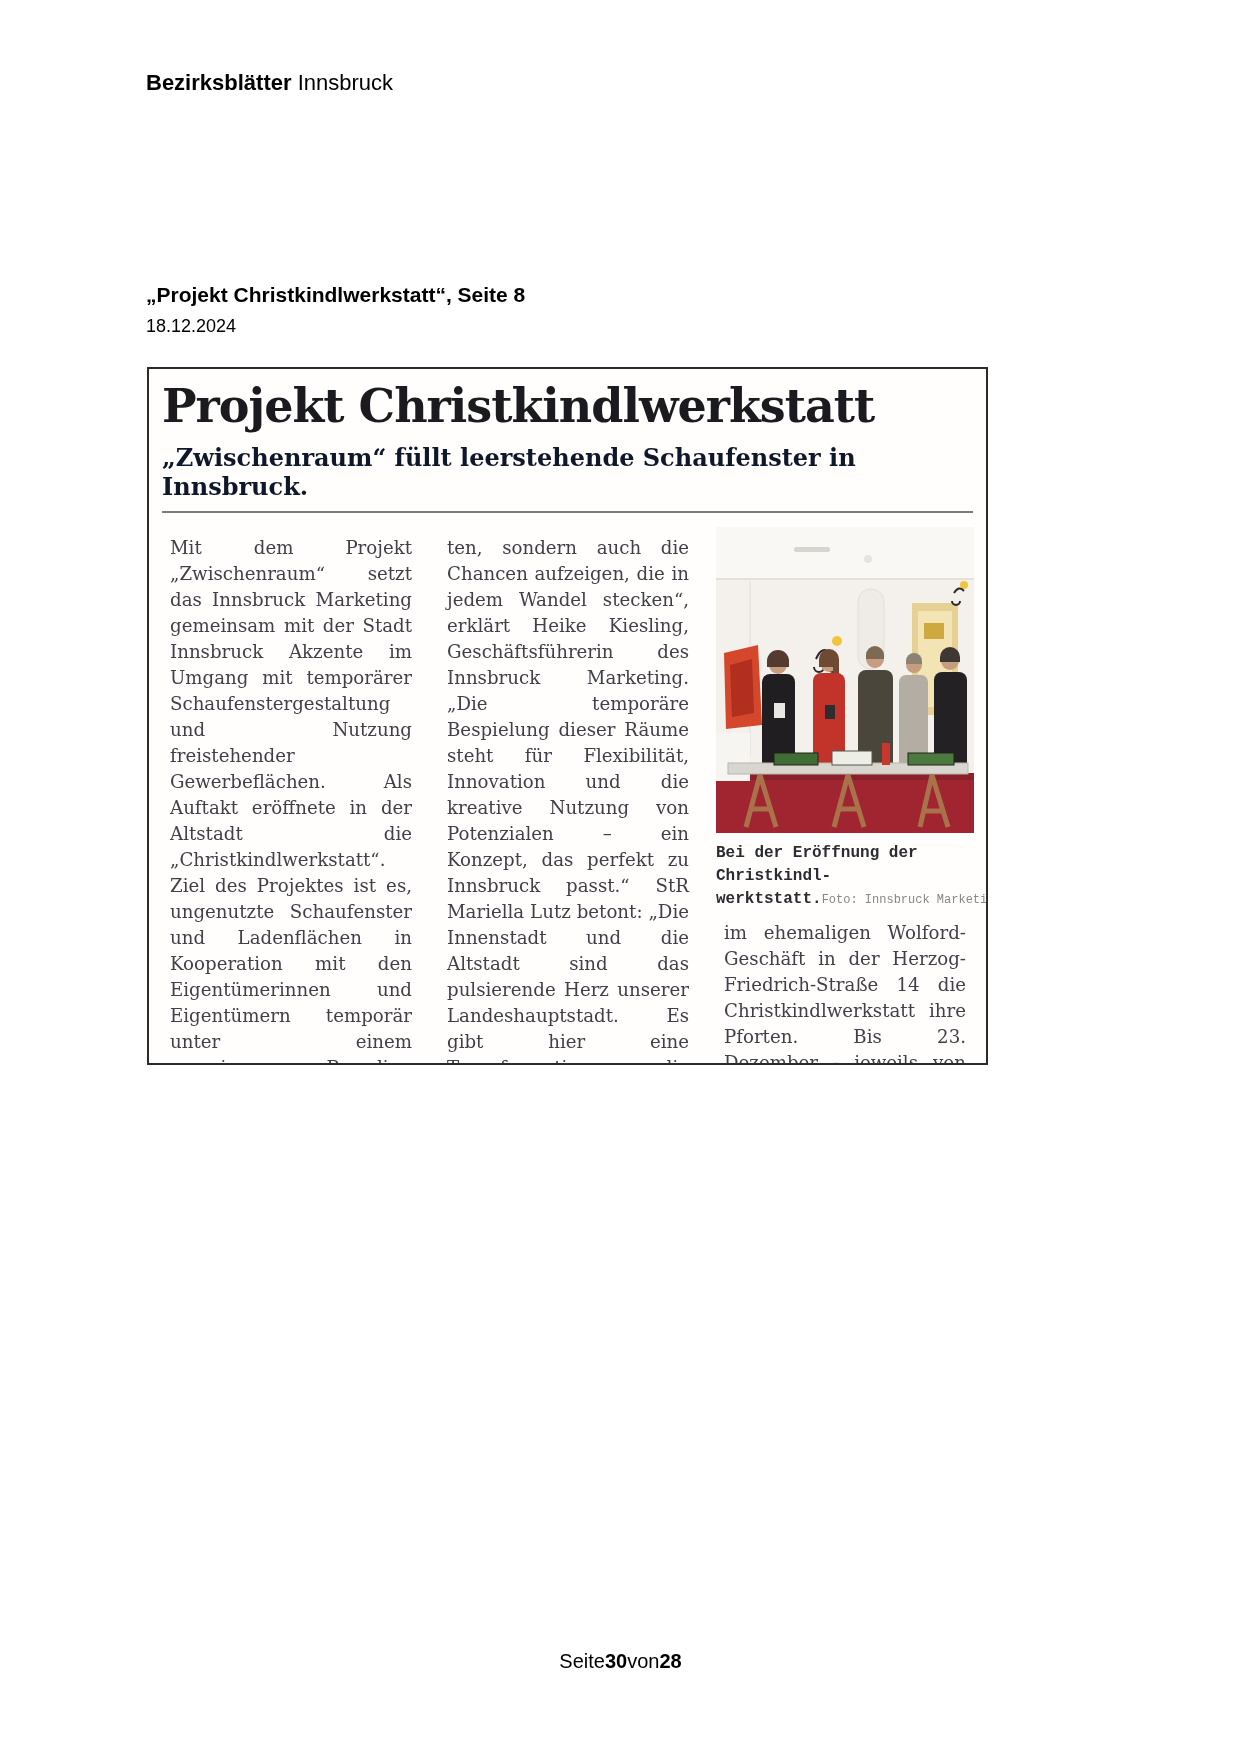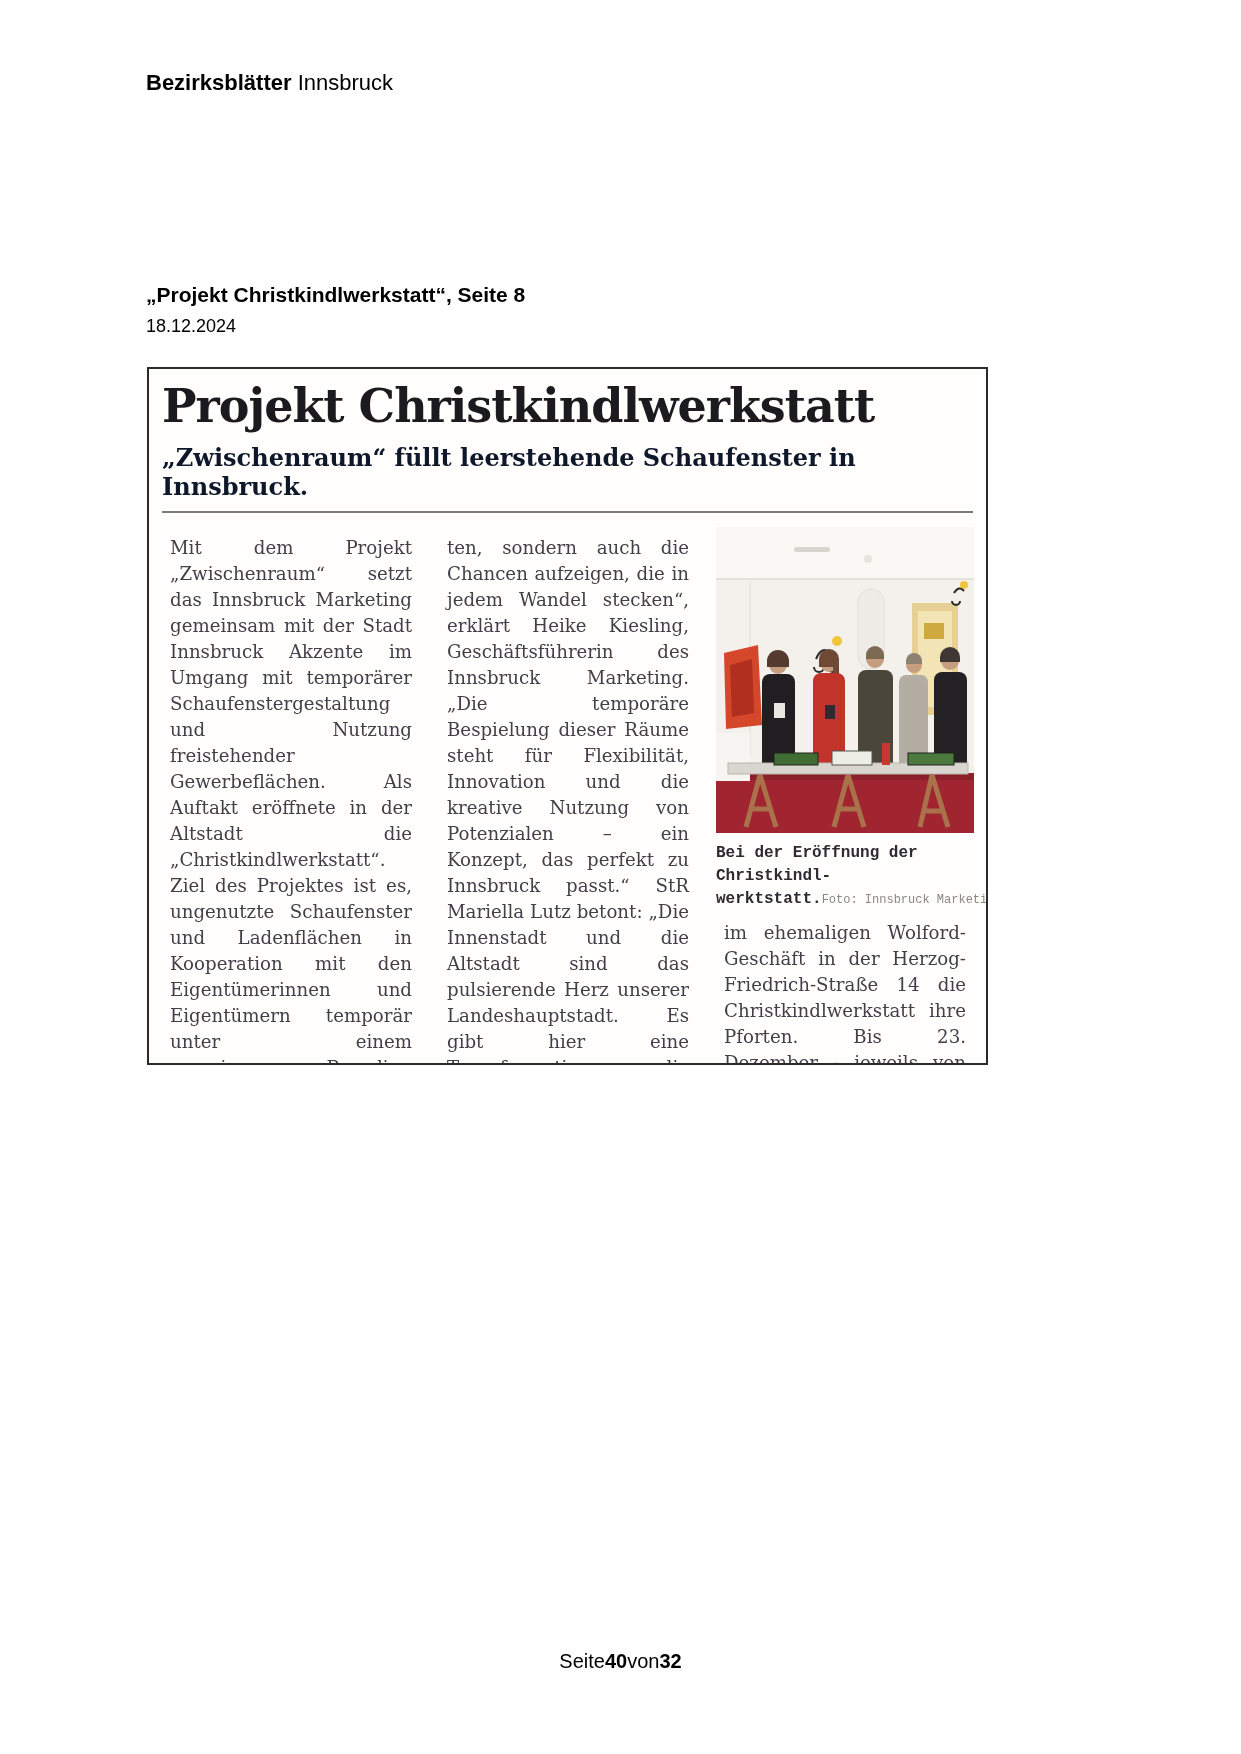--- a/index.html
+++ b/index.html
@@ -148,16 +148,16 @@
           <span class="credit">Foto: Innsbruck Marketing</span>
         </div>
       </div>
       <p class="col3-body">im ehemaligen Wolford-Geschäft in der Herzog-Friedrich-Straße 14 die Christkindlwerkstatt ihre Pforten. Bis 23. Dezember - jeweils von Donnerstag bis Sonntag zwischen 15 und 19 Uhr - lädt sie ein, in der Vorweihnachtszeit selbst kreativ zu werden. Die Besucherinnen und Besucher können hier kostenlos Gruß- oder Weihnachtskarten mit winterlichen Innsbruck- Motiven per Siebdruck selbst gestalten.</p>
     </div>
   </div>
 </div>
 
 <div class="doc-footer">
   <span>Seite</span>
-  <span class="num">40</span>
+  <span class="num">30</span>
   <span>von</span>
-  <span class="num">32</span>
+  <span class="num">28</span>
 </div>
 
 </body></html>

